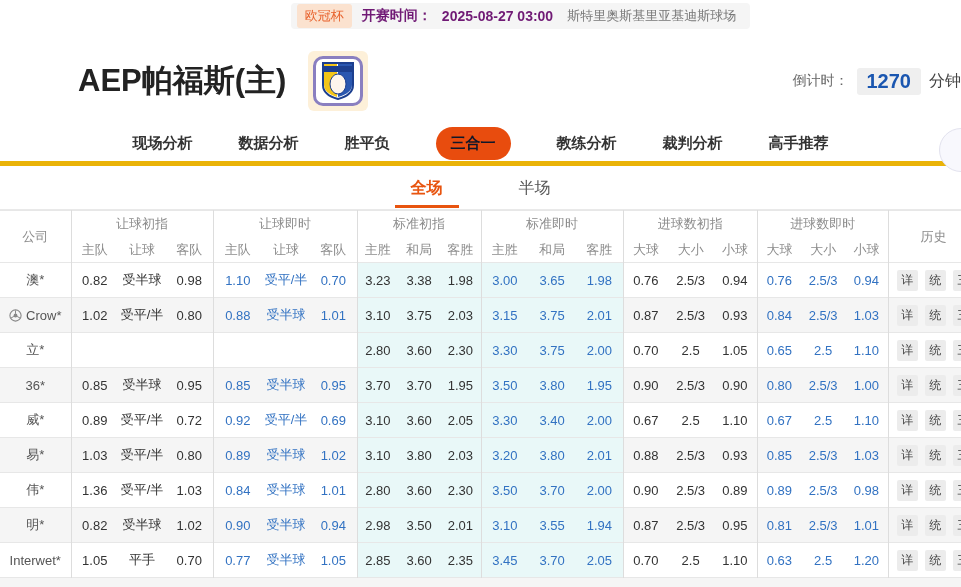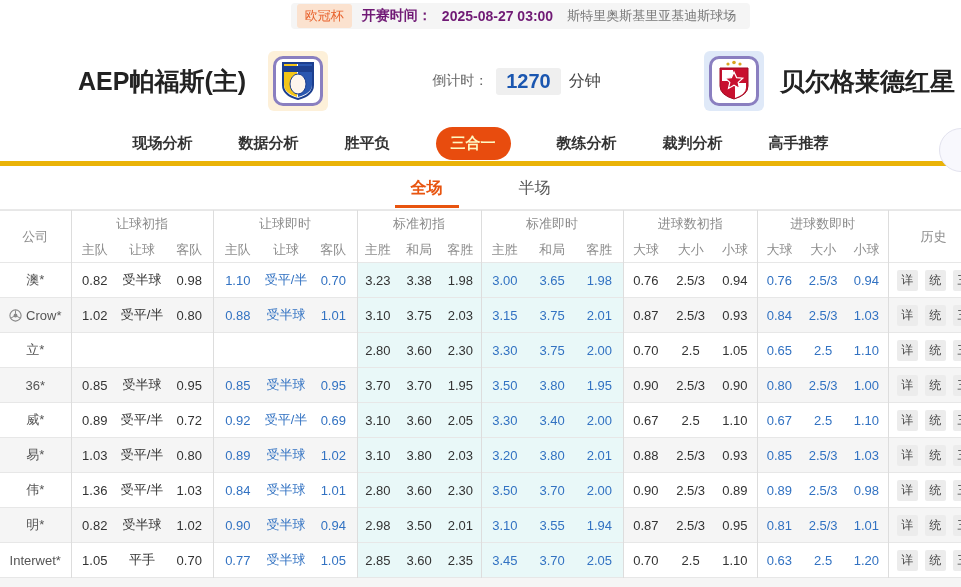--- a/index.html
+++ b/index.html
@@ -20,42 +20,42 @@
     background:#fbe2cf; color:#e8622d; font-size:13px;
     padding:3px 8px; border-radius:3px;
   }
   .kickoff-label,.kickoff-time { font-weight:bold; color:#701a75; font-size:14px; }
   .stadium { color:#777; font-size:13px; margin-left:4px; }
 
   
   .match-header { display:flex; align-items:center; height:74px; margin-top:6px; }
   .mh-left { flex:1; display:flex; align-items:center; justify-content:flex-start; padding-left:78px; gap:22px; }
   .mh-right { flex:1; display:flex; align-items:center; justify-content:flex-end; padding-right:6px; gap:16px; }
-  .team-name { font-size:25px; font-weight:bold; color:#222; white-space:nowrap; }
+  .team-name { font-size:31px; font-weight:bold; color:#222; white-space:nowrap; }
   .logo-box { width:60px; height:60px; border-radius:6px; display:flex; align-items:center; justify-content:center; }
   .logo-box.home { background:#fdf0d9; }
   .logo-box.away { background:#dfe9f8; }
   .logo-inner {
     width:50px; height:50px; background:#fff; border:3px solid #8a7fc0;
     border-radius:10px; display:flex; align-items:center; justify-content:center;
   }
   .countdown { display:flex; align-items:center; gap:8px; white-space:nowrap; }
   .cd-label { color:#666; font-size:14px; }
   .cd-value {
     background:#efefef; color:#1a56b0; font-weight:bold; font-size:20px;
     padding:2px 10px; border-radius:3px;
   }
   .cd-unit { color:#444; font-size:16px; }
 
   
   .nav { height:40px; display:flex; align-items:center; justify-content:center;
          gap:46px; border-bottom:5px solid #eab308; position:relative; margin-top:8px; }
   .nav-item { font-size:15px; font-weight:bold; color:#333; cursor:pointer; white-space:nowrap; }
   .nav-item.active {
-    background:#e84c0e; color:#fef9c3; padding:7px 15px; border-radius:17px; font-size:15px;
+    background:#e84c0e; color:#0f172a; padding:7px 15px; border-radius:17px; font-size:15px;
   }
   .nav-fab {
     position:absolute; right:-22px; top:2px; width:44px; height:44px; border-radius:50%;
     background:#f8f8fd; border:1px solid #e2e2ee;
   }
 
   
   .subtabs { height:44px; display:flex; align-items:center; justify-content:center;
              gap:60px; border-bottom:1px solid #e9e9e9; transform:none; }
   .subtab { font-size:16px; color:#555; padding:10px 8px 9px; position:relative; cursor:pointer; }
@@ -109,38 +109,20 @@
           <rect x="3" y="5" width="28" height="6" fill="#1c3f8f"></rect>
           <ellipse cx="17" cy="23" rx="8" ry="10" fill="#fdf5ec" stroke="#1c3f8f" stroke-width="1"></ellipse>
         </svg>
       </div>
     </div>
   </div>
   <div class="countdown">
     <span class="cd-label">倒计时：</span>
     <span class="cd-value">1270</span>
     <span class="cd-unit">分钟</span>
-  </div>
-  <div class="mh-right">
-    <div class="logo-box away">
-      <div class="logo-inner">
-        <svg width="34" height="42" viewBox="0 0 34 42">
-          <g fill="#d9a520">
-            <circle cx="11" cy="4" r="1.6"></circle>
-              <circle cx="17" cy="2.5" r="1.8"></circle>
-              <circle cx="23" cy="4" r="1.6"></circle>
-          </g>
-          <path d="M3 8 h28 v18 q0 9 -14 13 q-14 -4 -14 -13 Z" fill="#c8102e" stroke="#a00d24" stroke-width="1"></path>
-          <path d="M5 10 h11 v11 h-11 Z" fill="#fff"></path>
-          <path d="M18 23 h11 v5 q0 6 -11 10 Z" fill="#fff"></path>
-          <path d="M17 12 l2.6 5.6 6.2 .6 -4.6 4.2 1.3 6 -5.5 -3.2 -5.5 3.2 1.3 -6 -4.6 -4.2 6.2 -.6 Z" fill="#c8102e" stroke="#fff" stroke-width="1.2"></path>
-        </svg>
-      </div>
-    </div>
-    <span class="team-name">贝尔格莱德红星</span>
   </div>
 </div>
 
 <div class="nav">
   <div class="nav-item">现场分析</div>
     <div class="nav-item">数据分析</div>
     <div class="nav-item">胜平负</div>
     <div class="nav-item active">三合一</div>
     <div class="nav-item">教练分析</div>
     <div class="nav-item">裁判分析</div>

